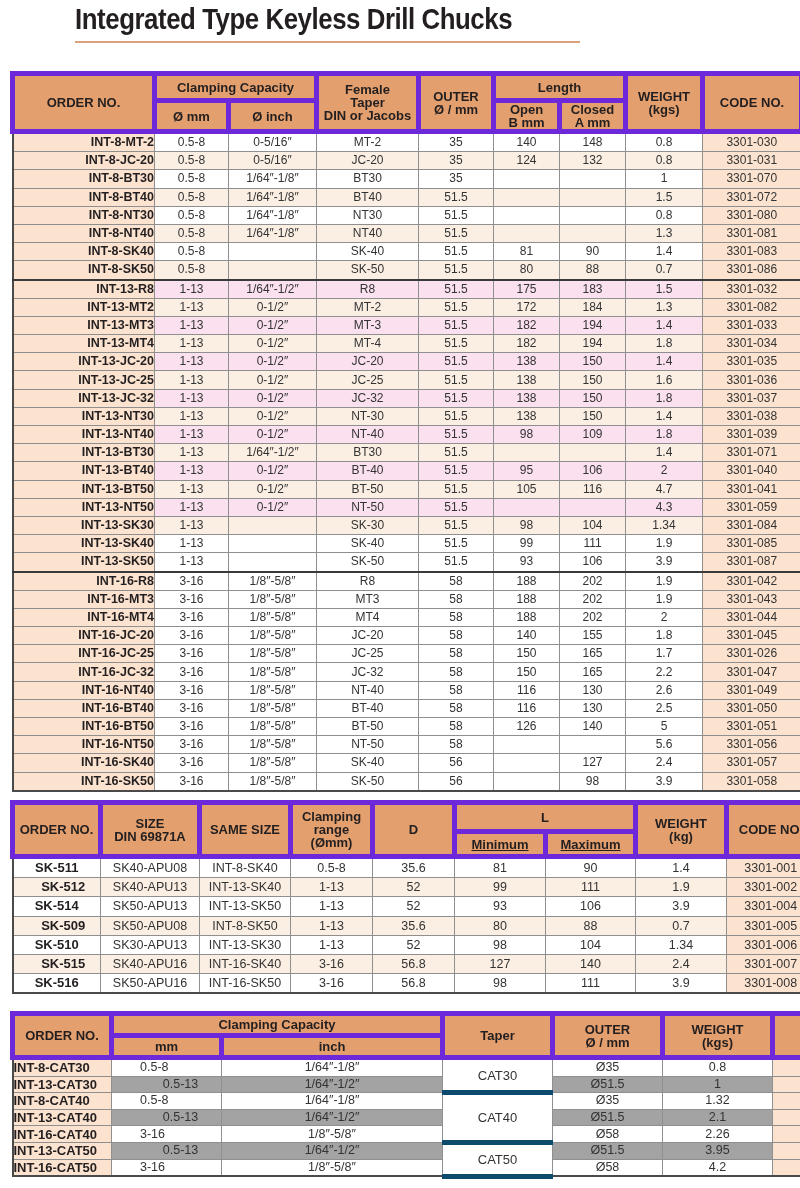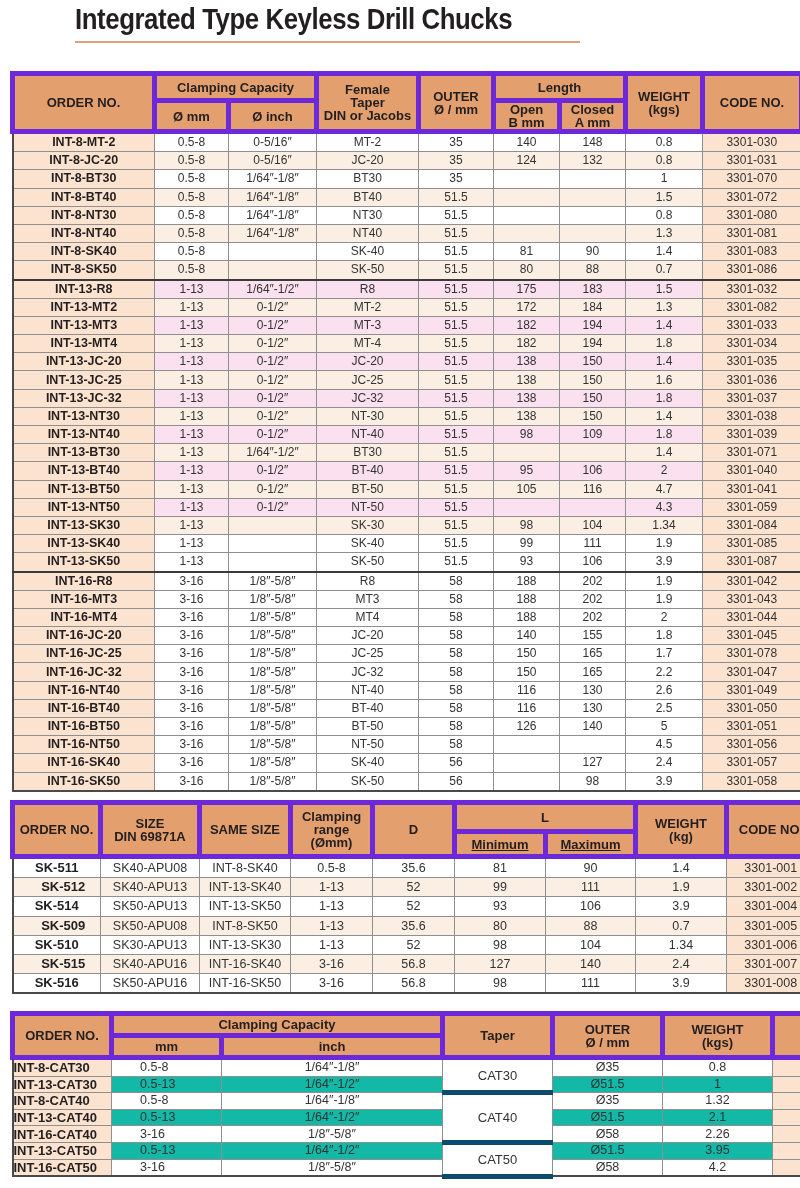--- a/index.html
+++ b/index.html
@@ -17,21 +17,21 @@
   th, td { padding: 0; text-align: center; overflow: hidden; white-space: nowrap; }
   th { background: #e39f6d; color: #231f20; font-weight: bold; font-size: 13px;
        border: 5px solid #6d28d9; line-height: 13px; }
   td { font-size: 12px; border: 1px solid #8f8f8f; color: #333; }
 
   
   #t1 { left: 10px; top: 71px; width: 779px; }
   #t1 th.top { height: 22px; }
   #t1 th.sub { height: 22px; text-align: center; }
   #t1 td { height: 17.2px; line-height: 17px; }
-  #t1 td.ord { text-align: center; font-weight: bold; font-size: 12.5px; background: #fce3cf; color: #231f20; }
+  #t1 td.ord { text-align: right; font-weight: bold; font-size: 12.5px; background: #fce3cf; color: #231f20; }
   #t1 td.code { background: #fce3cf; }
   #t1 tr.w td:not(.ord):not(.code) { background: #ffffff; }
   #t1 tr.b td:not(.ord):not(.code) { background: #fbefe4; }
   #t1 tr.p td:not(.ord):not(.code) { background: #fbe0ef; }
   #t1 tr.grp td { border-top: 2px solid #3a3a3a; }
 
   
   #t2 { left: 10px; top: 800px; width: 779px; }
   #t2 th.top { height: 24px; }
   #t2 th.sub { height: 20px; text-decoration: underline; }
@@ -44,21 +44,21 @@
 
   
   #t3 { left: 10px; top: 1011px; width: 779px; }
   #t3 th.top { height: 17px; }
   #t3 th.sub { height: 17px; margin-top: 32px; }
   #t3 td { height: 15.6px; line-height: 15px; font-size: 12.5px; }
   #t3 td.ord { text-align: left; font-weight: bold; font-size: 13px; background: #fce3cf; color: #231f20; }
   #t3 td.mm { text-align: left; padding-left: 28px; }
   #t3 td.code { background: #fce3cf; }
   #t3 tr.w td:not(.ord):not(.code):not(.taper) { background: #ffffff; }
-  #t3 tr.b td:not(.ord):not(.code):not(.taper) { background: #14b8a6; }
+  #t3 tr.b td:not(.ord):not(.code):not(.taper) { background: #a3a3a3; text-align: center; }
   #t3 td.taper { background: #ffffff; font-size: 13px; border-bottom: 5px solid #0c4a6e; }
 </style>
 </head>
 <body>
 
 <h1 class="title">Integrated Type Keyless Drill Chucks</h1>
 <div class="title-rule"></div>
 
 <table id="t1">
   <colgroup>
@@ -416,21 +416,21 @@
       </tr>
       <tr class="w">
         <td class="ord">INT-16-JC-25</td>
         <td>3-16</td>
         <td>1/8″-5/8″</td>
         <td>JC-25</td>
         <td>58</td>
         <td>150</td>
         <td>165</td>
         <td>1.7</td>
-        <td class="code">3301-078</td>
+        <td class="code">3301-026</td>
       </tr>
       <tr class="w">
         <td class="ord">INT-16-JC-32</td>
         <td>3-16</td>
         <td>1/8″-5/8″</td>
         <td>JC-32</td>
         <td>58</td>
         <td>150</td>
         <td>165</td>
         <td>2.2</td>
@@ -470,21 +470,21 @@
         <td class="code">3301-051</td>
       </tr>
       <tr class="w">
         <td class="ord">INT-16-NT50</td>
         <td>3-16</td>
         <td>1/8″-5/8″</td>
         <td>NT-50</td>
         <td>58</td>
         <td></td>
         <td></td>
-        <td>4.5</td>
+        <td>5.6</td>
         <td class="code">3301-056</td>
       </tr>
       <tr class="w">
         <td class="ord">INT-16-SK40</td>
         <td>3-16</td>
         <td>1/8″-5/8″</td>
         <td>SK-40</td>
         <td>56</td>
         <td></td>
         <td>127</td>

